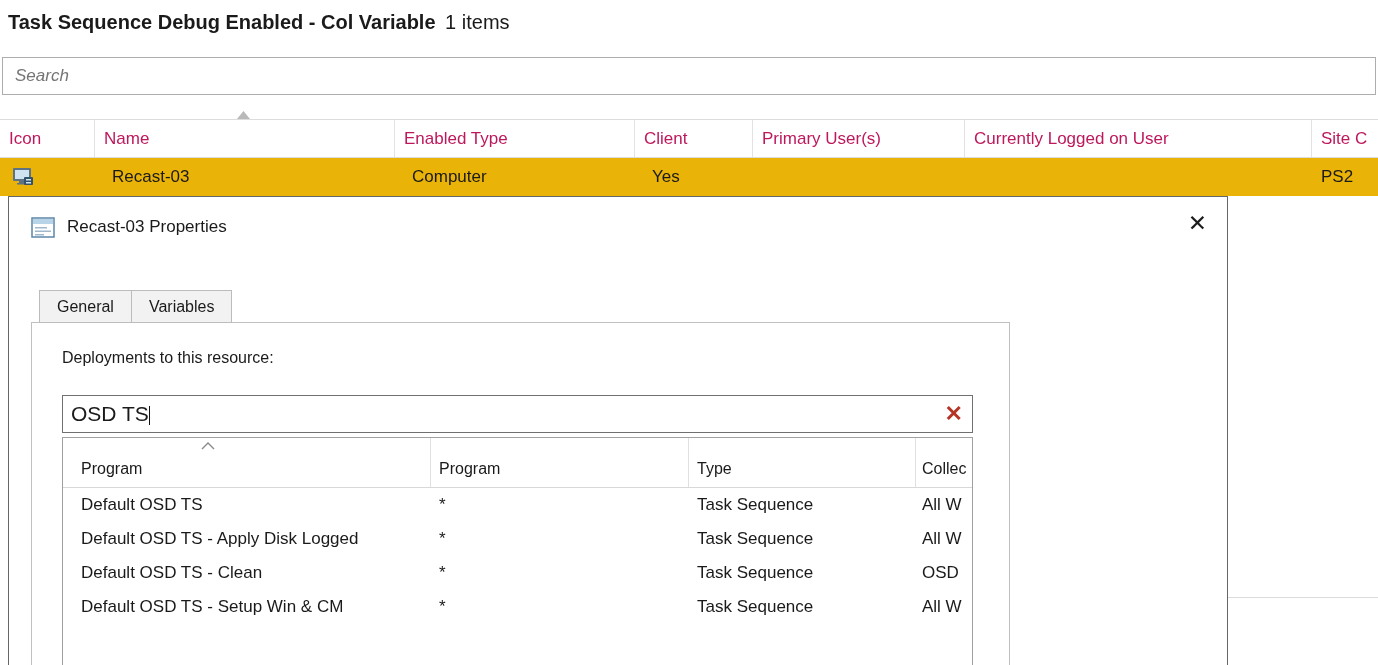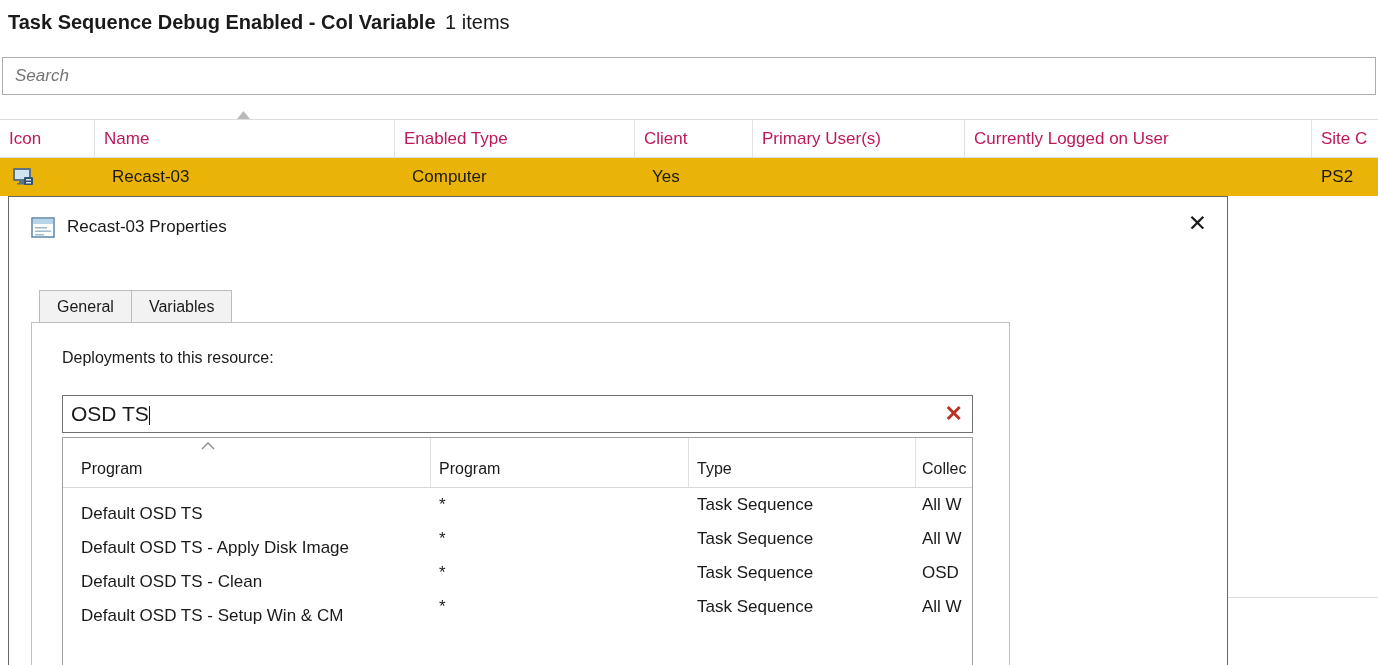--- a/index.html
+++ b/index.html
@@ -109,21 +109,21 @@
     display:flex; align-items:flex-end; padding-bottom:9px; white-space:nowrap; overflow:hidden;
   }
   .dc-sw   { width:368px; padding-left:18px; }
   .dc-prog { width:258px; padding-left:8px; }
   .dc-type { width:227px; padding-left:8px; }
   .dc-col  { flex:1; padding-left:6px; border-right:none; }
   .chev { position:absolute; left:138px; top:4px; }
 
   .dt-row { display:flex; height:34px; line-height:34px; font-size:17px; }
   .dt-cell { white-space:nowrap; overflow:hidden; }
-  .rc-sw   { width:368px; padding-left:18px;margin-top:9px; }
+  .rc-sw   { width:368px; padding-left:18px; }
   .rc-prog { width:258px; padding-left:8px; }
   .rc-type { width:227px; padding-left:8px; }
   .rc-col  { flex:1; padding-left:6px; }
 </style>
 </head>
 <body>
 
 <div class="page-title">
   <span class="title-bold">Task Sequence Debug Enabled - Col Variable</span>
   <span class="title-count">1 items</span>
@@ -218,21 +218,21 @@
       </div>
 
       <div class="dt-row">
         <div class="dt-cell rc-sw">Default OSD TS</div>
         <div class="dt-cell rc-prog">*</div>
         <div class="dt-cell rc-type">Task Sequence</div>
         <div class="dt-cell rc-col">All W</div>
       </div>
 
       <div class="dt-row">
-        <div class="dt-cell rc-sw">Default OSD TS - Apply Disk Image</div>
+        <div class="dt-cell rc-sw">Default OSD TS - Apply Disk Logged</div>
         <div class="dt-cell rc-prog">*</div>
         <div class="dt-cell rc-type">Task Sequence</div>
         <div class="dt-cell rc-col">All W</div>
       </div>
 
       <div class="dt-row">
         <div class="dt-cell rc-sw">Default OSD TS - Clean</div>
         <div class="dt-cell rc-prog">*</div>
         <div class="dt-cell rc-type">Task Sequence</div>
         <div class="dt-cell rc-col">OSD</div>

